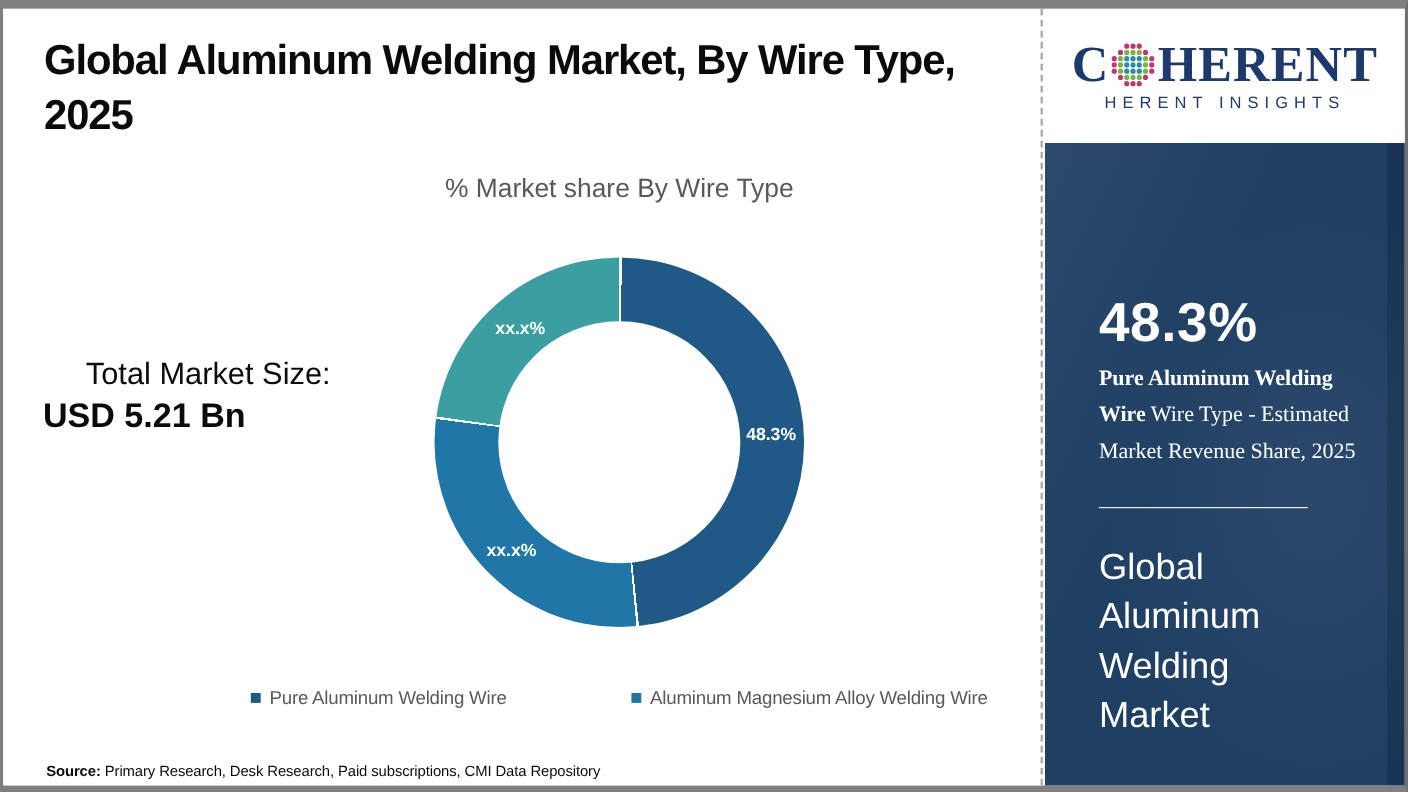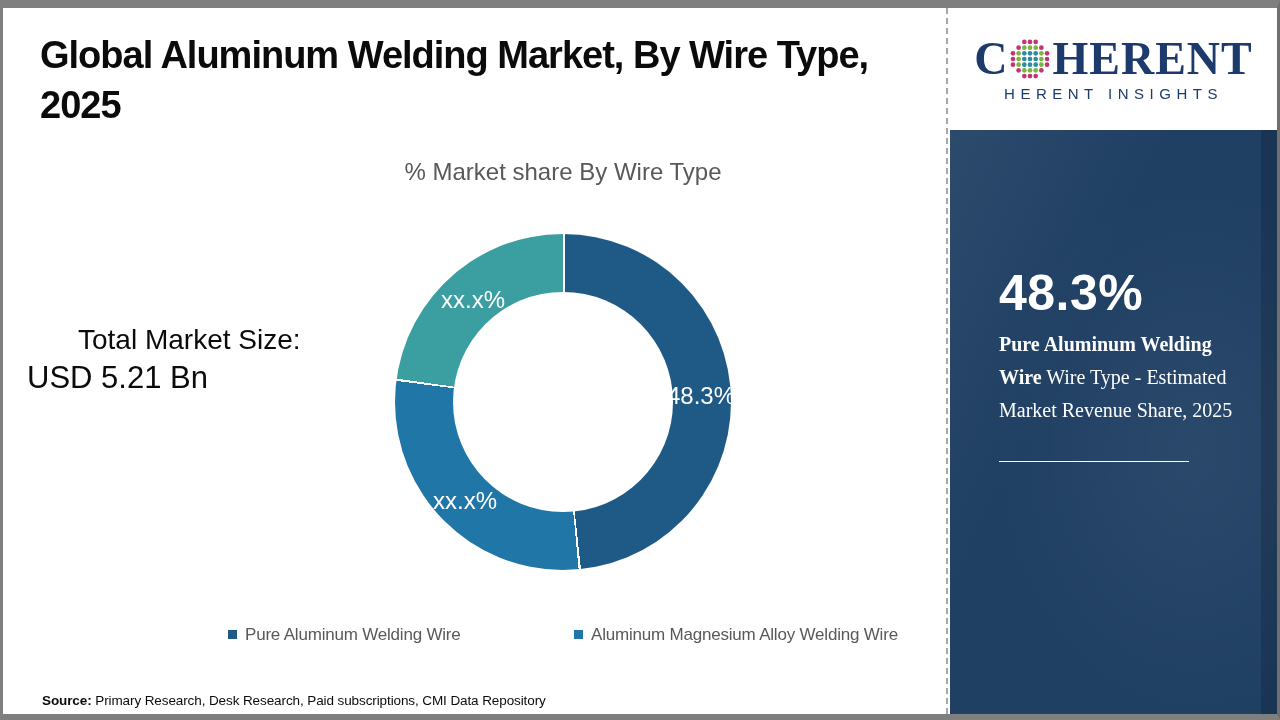--- a/index.html
+++ b/index.html
@@ -28,36 +28,36 @@
   }
   .chart-title {
     position:absolute; left:560px; top:150px; transform:translateX(-50%);
     font-size:24px; color:#595959; white-space:nowrap;
   }
   .total-label {
     position:absolute; left:28px; top:316px;
     font-size:28px; color:#0b0b0b;margin-left:47px;
   }
   .total-value {
-    position:absolute; left:24px; top:352px;
-    font-size:31px; font-weight:400; color:#0b0b0b;
+    position:absolute; left:36px; top:352px;
+    font-size:31px; font-weight:700; color:#0b0b0b;
   }
 
   
   .donut {
     position:absolute; left:392px; top:226px; width:336px; height:336px;
     border-radius:50%;
   }
   .donut-hole {
     position:absolute; left:50%; top:50%; width:220px; height:220px;
     transform:translate(-50%,-50%); border-radius:50%; background:#ffffff;
   }
   .seg-label {
     position:absolute; transform:translate(-50%,-50%);
-    color:#ffffff; font-weight:400; font-size:24px; white-space:nowrap;
+    color:#ffffff; font-weight:700; font-size:16px; white-space:nowrap;
   }
   .seg-label.pos-0 { left:306px; top:162px; }
   .seg-label.pos-2 { left:78px;  top:66px;  }
   .seg-label.pos-1 { left:70px;  top:267px; }
 
   
   .legend-item {
     position:absolute; display:flex; align-items:flex-start;
     font-size:17px; color:#595959; letter-spacing:-0.2px;
   }
@@ -204,15 +204,19 @@
     </div>
     <div class="brand-sub">HERENT INSIGHTS</div>
   </div>
 
   <div class="sidebar">
     <div class="share-value">48.3%</div>
     <div class="share-desc">
       <b>Pure Aluminum Welding Wire</b><span> Wire Type - Estimated Market Revenue Share, 2025</span>
     </div>
     <div class="sidebar-divider"></div>
+    <div class="market-name">Global
+Aluminum
+Welding
+Market</div>
   </div>
 
 </div>
 
 </body></html>

